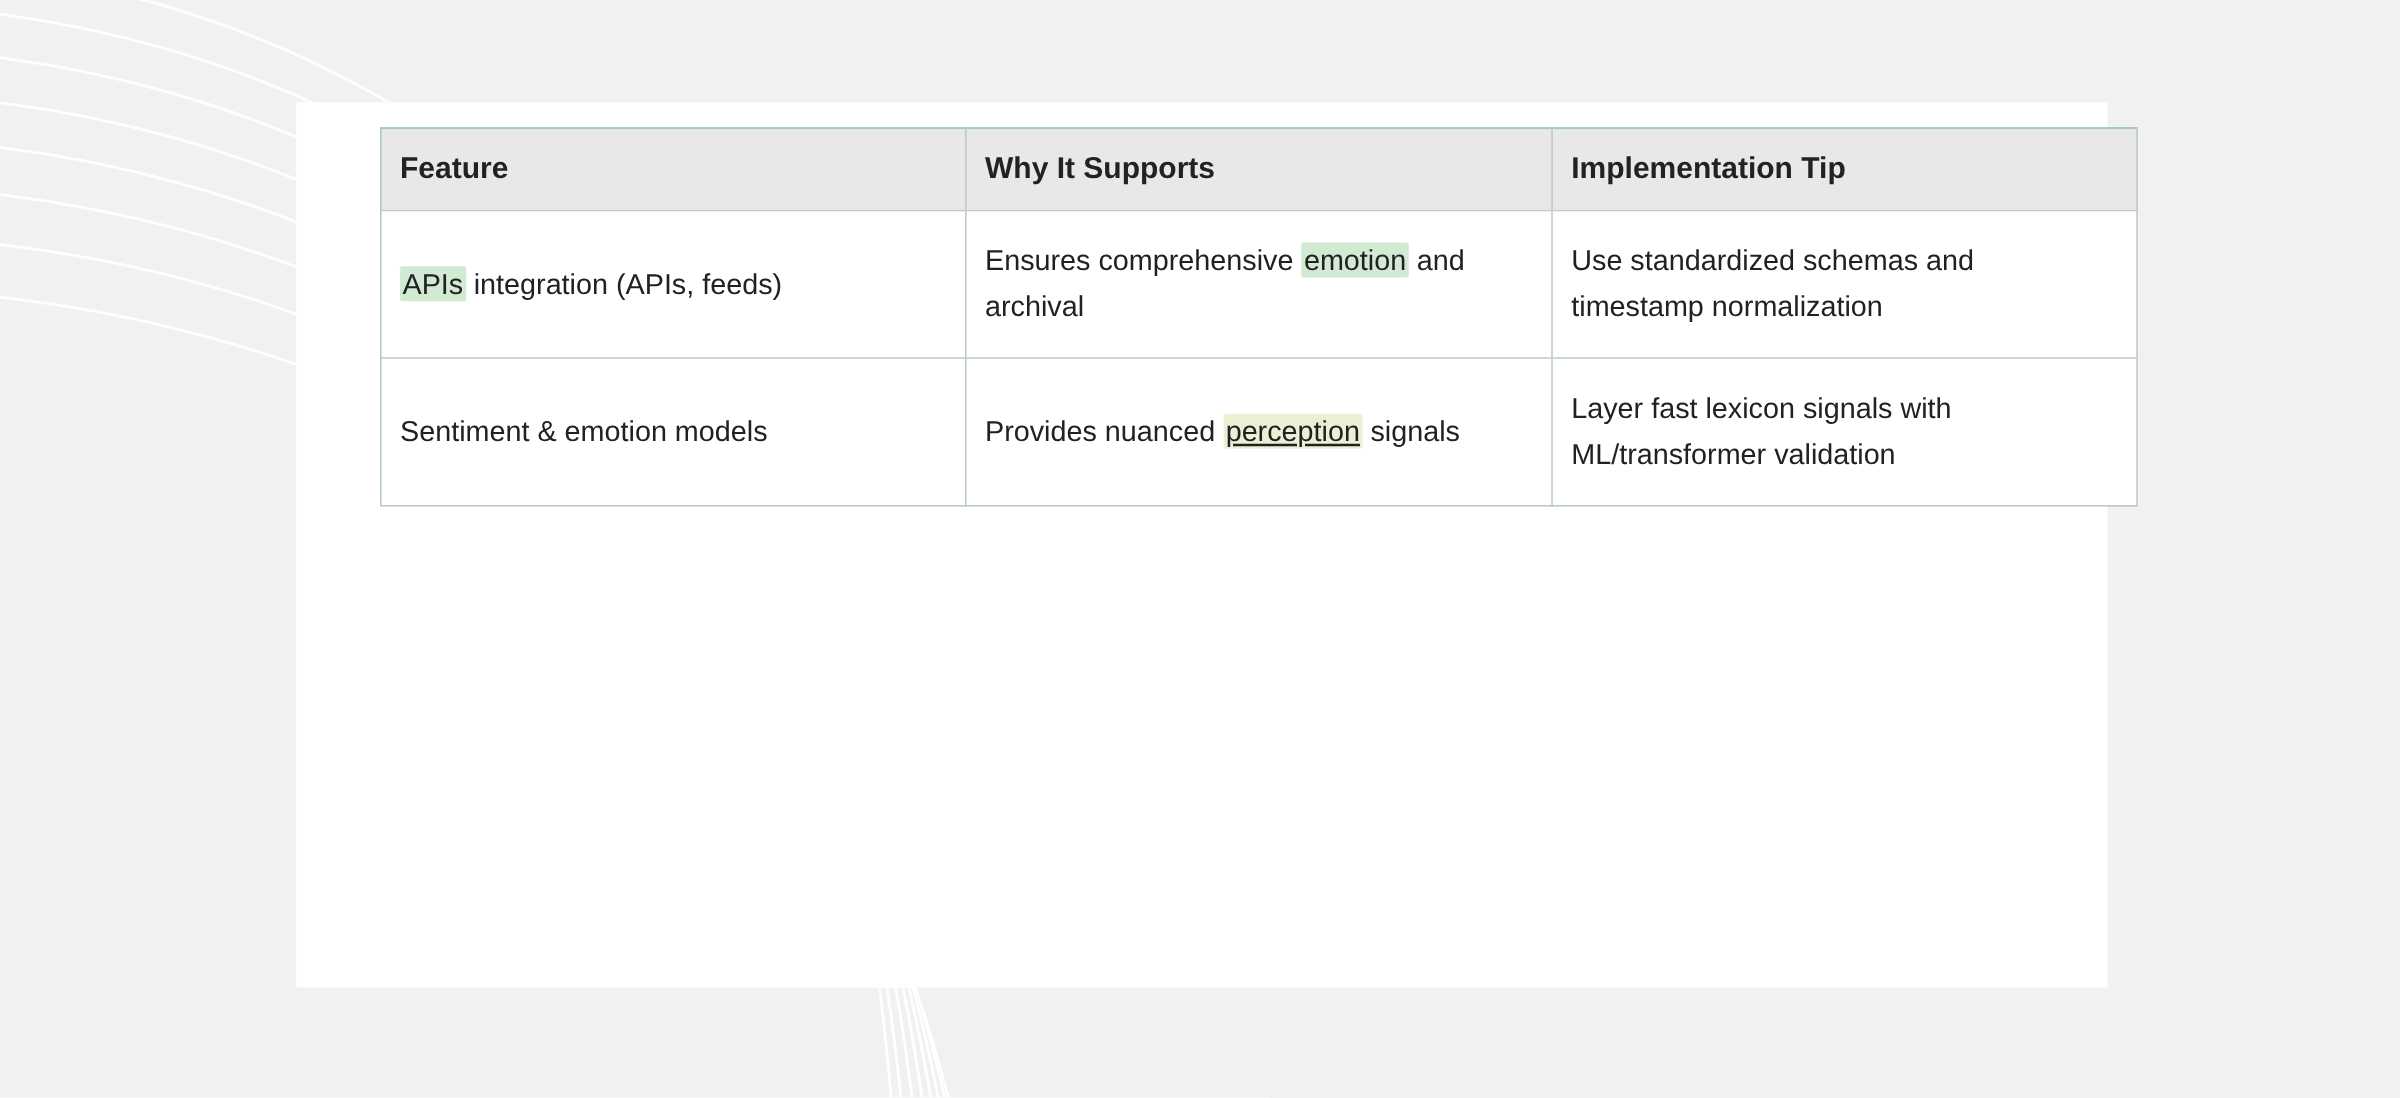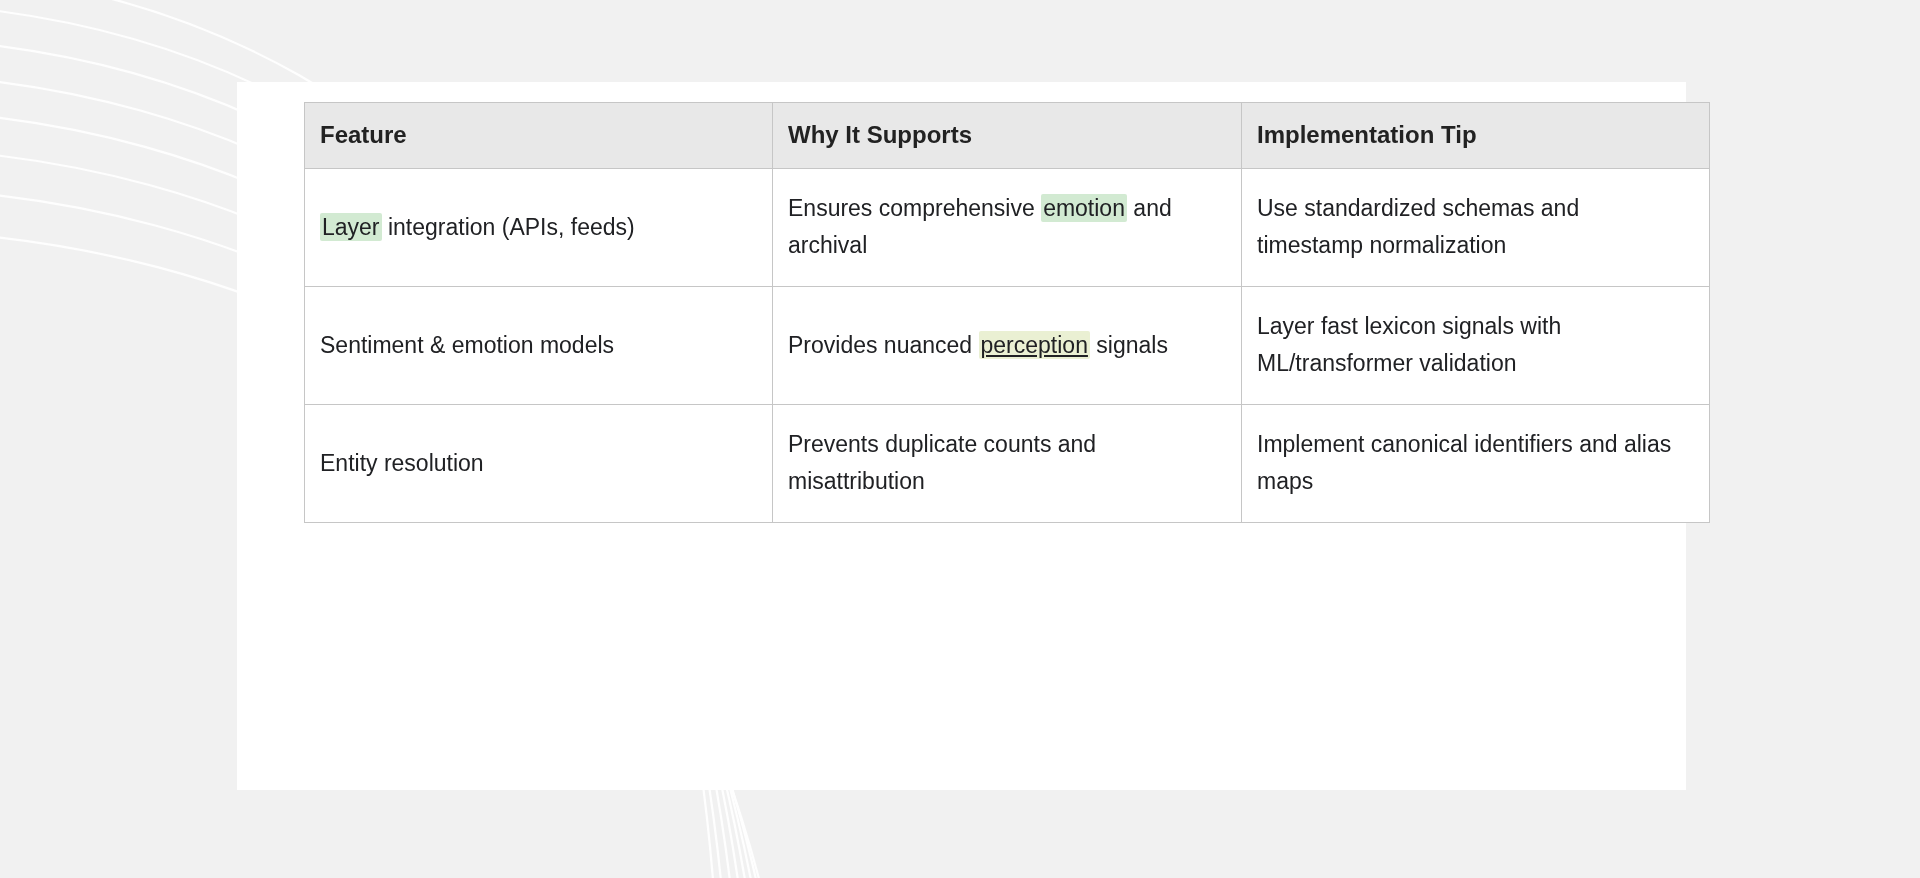--- a/index.html
+++ b/index.html
@@ -120,34 +120,29 @@
       <tr>
         <th>Feature</th>
         <th>Why It Supports</th>
         <th>Implementation Tip</th>
       </tr>
     </thead>
     <tbody>
 
 
       <tr>
-        <td><mark class="hl-green">Layer</mark> integration (APIs, feeds)</td>
+        <td><mark class="hl-green">APIs</mark> integration (APIs, feeds)</td>
         <td>Ensures comprehensive <mark class="hl-green">emotion</mark> and archival</td>
         <td>Use standardized schemas and timestamp normalization</td>
       </tr>
 
       <tr>
         <td>Sentiment &amp; emotion models</td>
         <td>Provides nuanced <mark class="hl-yellow">perception</mark> signals</td>
         <td>Layer fast lexicon signals with ML/transformer validation</td>
       </tr>
 
-      <tr>
-        <td>Entity resolution</td>
-        <td>Prevents duplicate counts and misattribution</td>
-        <td>Implement canonical identifiers and alias maps</td>
-      </tr>
 
 
     </tbody>
   </table>
 
 </div>
 
 </body></html>

